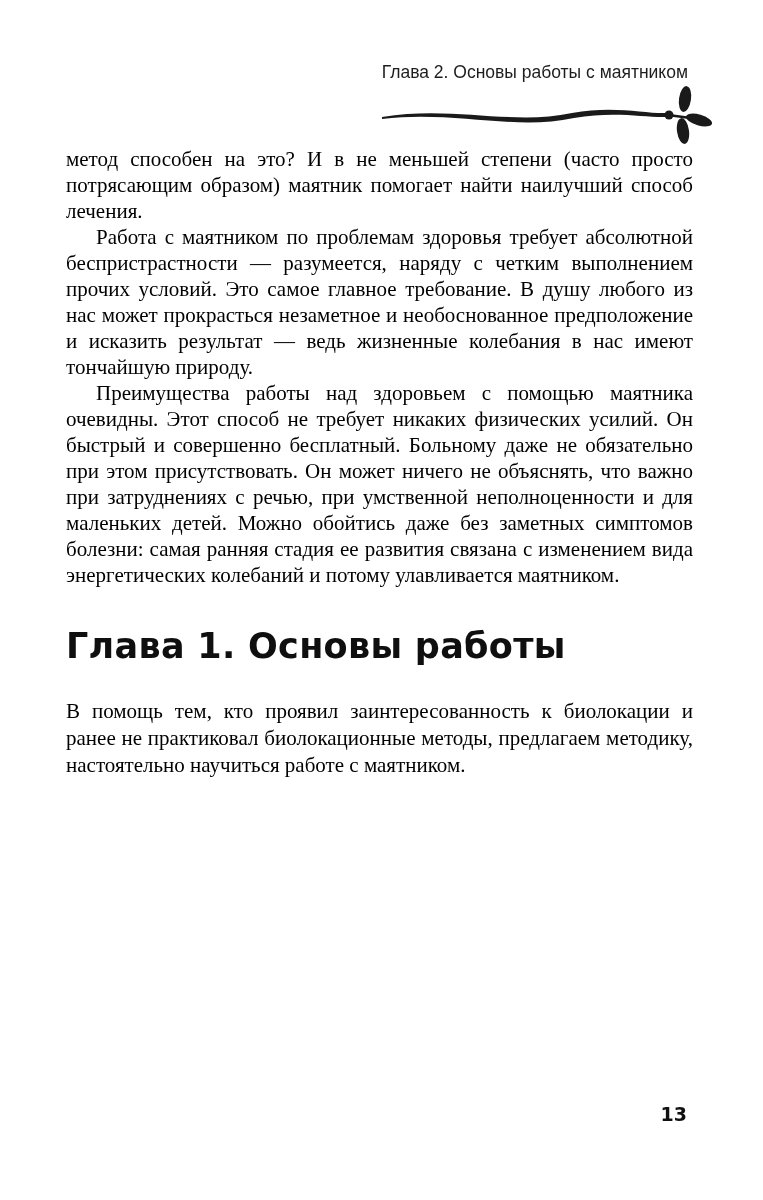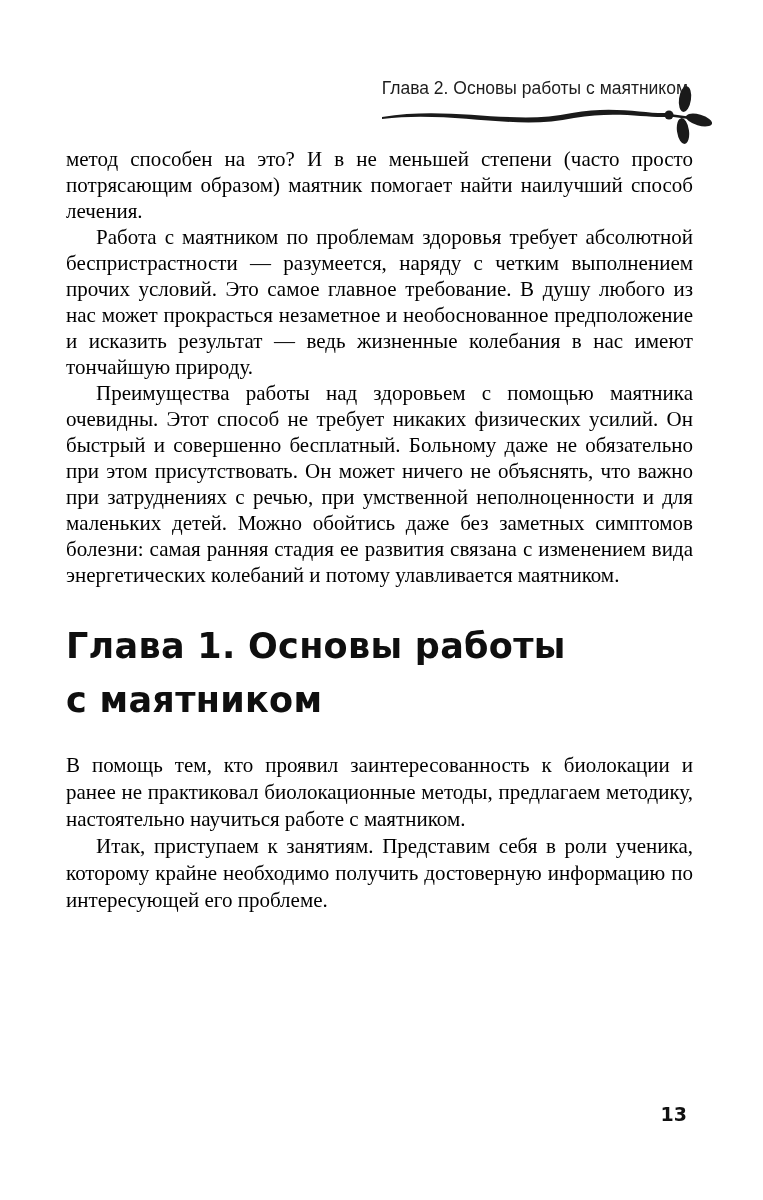--- a/index.html
+++ b/index.html
@@ -7,21 +7,21 @@
   .page {
     position: relative;
     width: 763px;
     height: 1200px;
     background: #ffffff;
     overflow: hidden;
     color: #1b1b1b;
   }
   .running-header {
     position: absolute;
-    top: 78px;
+    top: 62px;
     right: 75px;
     font-family: "Liberation Sans", sans-serif;
     font-size: 17.5px;
     color: #1d1d1d;
     white-space: nowrap;
   }
   .flourish {
     position: absolute;
     top: 84px;
     left: 382px;
@@ -83,25 +83,23 @@
   <div class="text-block">
 
     <section class="body-section upper">
         <p>метод способен на это? И в не меньшей степени (часто просто потрясающим образом) маятник помогает найти наилучший способ лечения.</p>
         <p class="indent">Работа с маятником по проблемам здоровья требует абсолютной беспристрастности — разумеется, наряду с четким выполнением прочих условий. Это самое главное требование. В душу любого из нас может прокрасться незаметное и необоснованное предположение и исказить результат — ведь жизненные колебания в нас имеют тончайшую природу.</p>
         <p class="indent">Преимущества работы над здоровьем с помощью маятника очевидны. Этот способ не требует никаких физических усилий. Он быстрый и совершенно бесплатный. Больному даже не обязательно при этом присутствовать. Он может ничего не объяснять, что важно при затруднениях с речью, при умственной неполноценности и для маленьких детей. Можно обойтись даже без заметных симптомов болезни: самая ранняя стадия ее развития связана с изменением вида энергетических колебаний и потому улавливается маятником.</p>
       </section>
 
     <h1 class="chapter-heading">
       <span class="hline">Глава 1. Основы работы</span>
-      <span class="hline">с маятником</span>
     </h1>
 
     <section class="body-section lower">
         <p>В помощь тем, кто проявил заинтересованность к биолокации и ранее не практиковал биолокационные методы, предлагаем методику, настоятельно научиться работе с маятником.</p>
-        <p class="indent">Итак, приступаем к занятиям. Представим себя в роли ученика, которому крайне необходимо получить достоверную информацию по интересующей его проблеме.</p>
       </section>
 
   </div>
 
   <div class="page-number">13</div>
 
 </div>
 
 </body></html>

